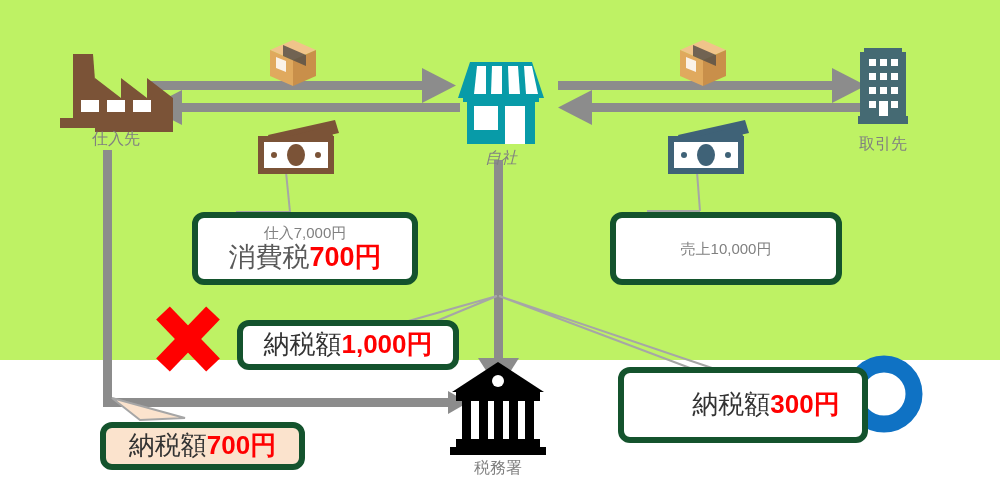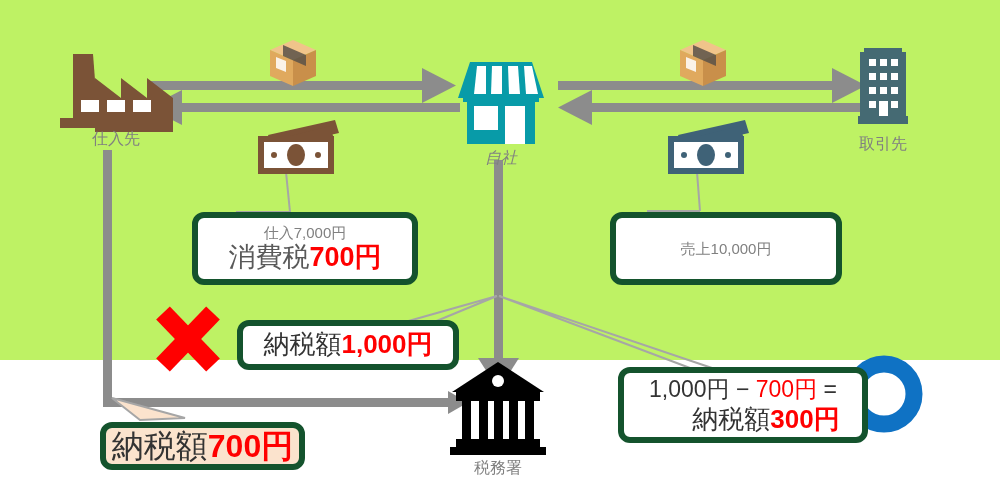--- a/index.html
+++ b/index.html
@@ -195,30 +195,24 @@
   <div class="b-small">売上10,000円</div>
 </div>
 
 <div class="bubble" style="left:193px;top:320px;width:222px;height:50px;margin-left:44px;">
   <div class="b-big" style="font-size:26px;">
     <span style="color:#333;">納税額</span><span class="red">1,000円</span>
   </div>
 </div>
 
 <div class="bubble" style="left:618px;top:367px;width:250px;height:76px;">
-  <div class="b-mid">
-    <span>1,000円</span>
-    <span>−</span>
-    <span class="redn">700円</span>
-    <span>=</span>
-  </div>
   <div class="b-big" style="font-size:26px;color:#333;margin-left:46px;">
     <span>納税額</span><span class="red">300円</span>
   </div>
 </div>
 
 <div class="bubble peach" style="left:100px;top:422px;width:205px;height:48px;">
-  <div class="b-big" style="font-size:32px;color:#333;">
+  <div class="b-big" style="font-size:26px;color:#333;">
     <span>納税額</span><span class="red">700円</span>
   </div>
 </div>
 
 </div>
 
 </body></html>

